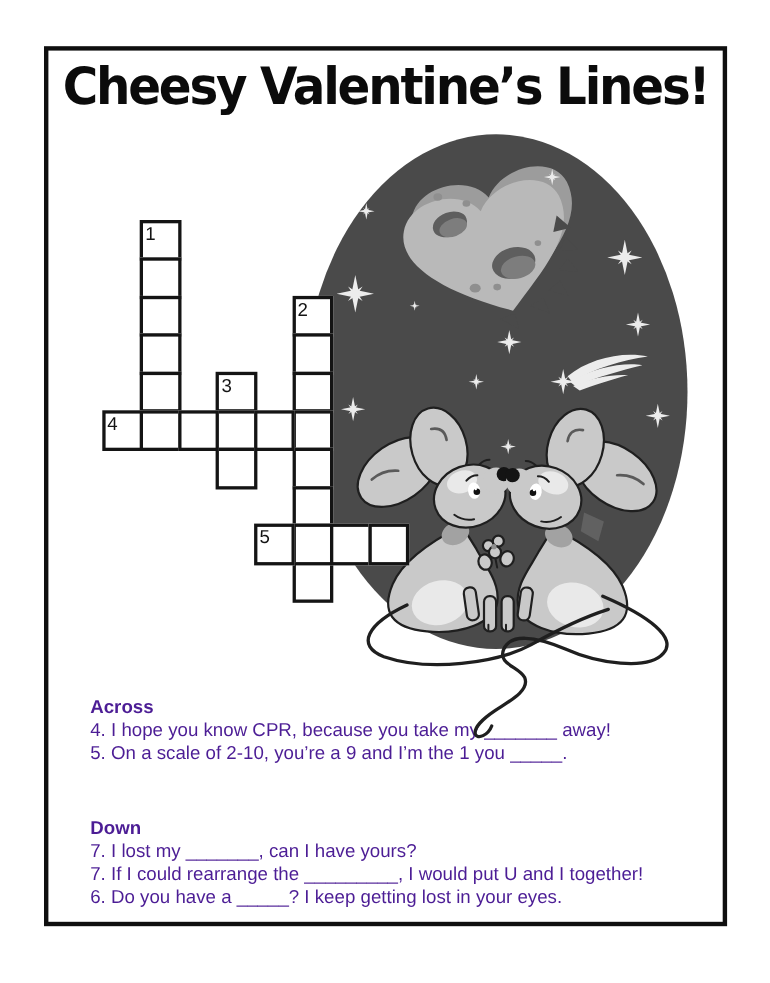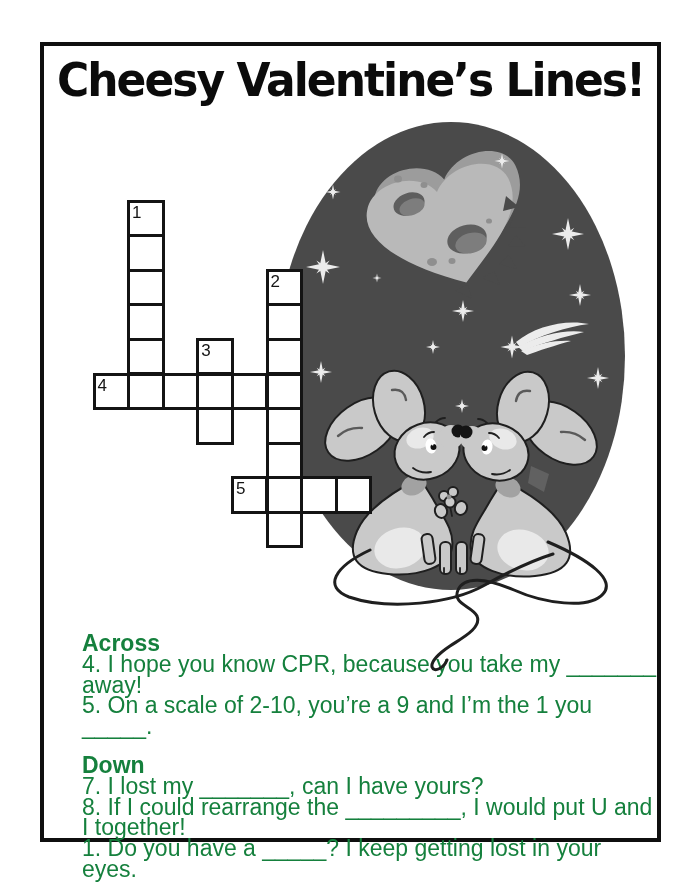--- a/index.html
+++ b/index.html
@@ -24,23 +24,23 @@
     position:absolute;background:#fff;border:3px solid #141414;
     box-sizing:border-box;
   }
   .cellnum{
     position:absolute;left:2px;top:0px;font-size:17px;line-height:19px;
     color:#141414;font-family:"Liberation Sans",sans-serif;
   }
   
   .clues{
     position:absolute;left:82px;top:633px;width:575px;z-index:1;
-    font-size:23px;line-height:20.8px;color:#15803d;
-  }
-  .clue-section + .clue-section{margin-top:18px;}
+    font-size:17px;line-height:20.8px;color:#4c1d95;
+  }
+  .clue-section + .clue-section{margin-top:48px;}
   .clue-heading{font-weight:bold;}
   
   .f-sky{fill:var(--sky);}
   .f-cheese{fill:var(--cheese);}
   .f-cheeseback{fill:var(--cheese_back);}
   .f-hole{fill:var(--hole);}
   .f-holelight{fill:var(--hole_light);}
   .f-spot{fill:var(--spot);}
   .f-star{fill:var(--star);}
   .f-mouse{fill:var(--mouse);stroke:var(--outline);stroke-width:2;}
@@ -220,16 +220,16 @@
 
 <div class="clues">
   <div class="clue-section">
     <div class="clue-heading">Across</div>
     <div>4. I hope you know CPR, because you take my _______ away!</div>
     <div>5. On a scale of 2-10, you’re a 9 and I’m the 1 you _____.</div>
   </div>
   <div class="clue-section">
     <div class="clue-heading">Down</div>
     <div>7. I lost my _______, can I have yours?</div>
-    <div>8. If I could rearrange the _________, I would put U and I together!</div>
-    <div>1. Do you have a _____? I keep getting lost in your eyes.</div>
+    <div>7. If I could rearrange the _________, I would put U and I together!</div>
+    <div>6. Do you have a _____? I keep getting lost in your eyes.</div>
   </div>
 </div>
 
 </body></html>

